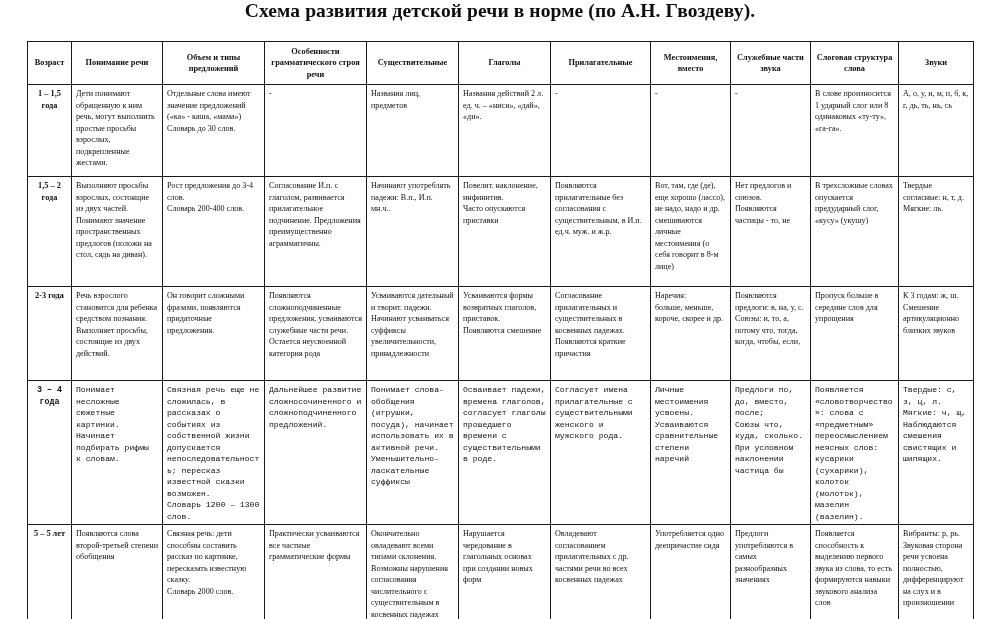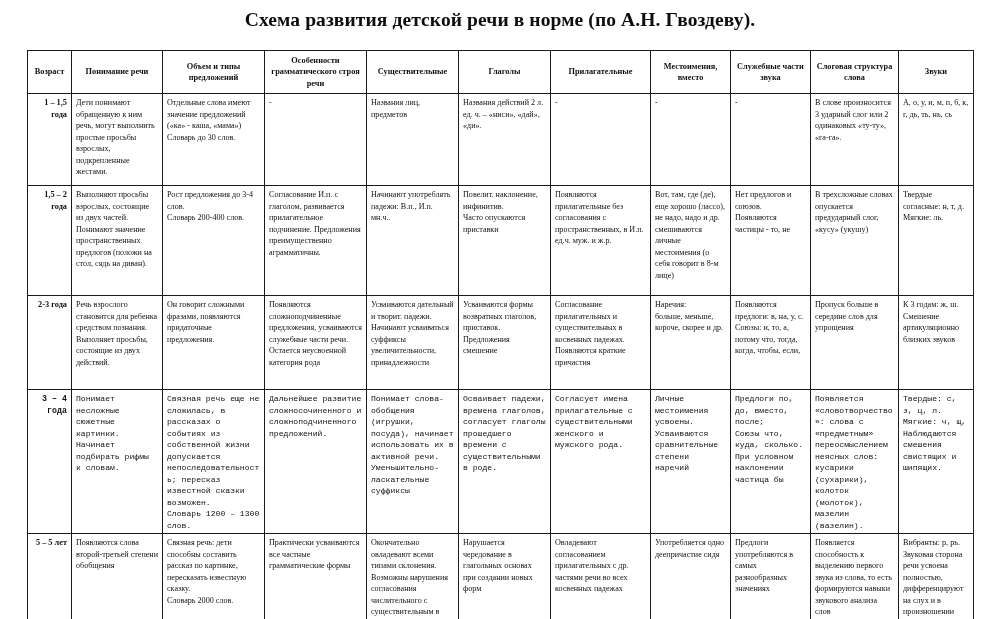--- a/index.html
+++ b/index.html
@@ -18,21 +18,20 @@
     position: relative;
     width: 1000px;
     height: 619px;
     box-sizing: border-box;
   }
   .doc-title {
     text-align: center;
     font-weight: bold;
     font-size: 19.5px;
     letter-spacing: 0.1px;
-    padding-top: 9px;
     padding-bottom: 0;
     color: #0d0d0d;
     font-family: "Liberation Serif", "DejaVu Serif", serif;
   }
   table.speech-table {
     border-collapse: collapse;
     table-layout: fixed;
     width: 946px;
     margin: 19px 0 0 27px;
     font-size: 8.1px;
@@ -53,21 +52,21 @@
     font-size: 8.3px;
     vertical-align: middle;
     padding: 4px 2px 4px 2px;
     line-height: 1.38;
   }
   table.speech-table thead tr {
     height: 40px;
   }
   td.age-cell {
     font-weight: bold;
-    text-align: right;
+    text-align: center;
     font-size: 8.3px;
   }
   .cell-text {
     display: block;
     white-space: pre-line;
   }
   
   col.c-age        { width: 44px; }
   col.c-understand { width: 91px; }
   col.c-volume     { width: 102px; }
@@ -147,21 +146,21 @@
         <td>
             <span class="cell-text">-</span>
           </td>
         <td>
             <span class="cell-text">-</span>
           </td>
         <td>
             <span class="cell-text">-</span>
           </td>
         <td>
-            <span class="cell-text">В слове произносится 3 ударный слог или 2 одинаковых «ту-ту», «га-га».</span>
+            <span class="cell-text">В слове произносится 1 ударный слог или 8 одинаковых «ту-ту», «га-га».</span>
           </td>
         <td>
             <span class="cell-text">А, о, у, и, м, п, б, к, г, дь, ть, нь, сь</span>
           </td>
       </tr>
 
       <tr class="r2">
         <td class="age-cell">
             <span class="cell-text">1,5 – 2 года</span>
           </td>
@@ -177,21 +176,21 @@
             <span class="cell-text">Согласование И.п. с глаголом, развивается прилагательное подчинение. Предложения преимущественно аграмматичны.</span>
           </td>
         <td>
             <span class="cell-text">Начинают употреблять падежи: В.п.,  И.п. мн.ч..</span>
           </td>
         <td>
             <span class="cell-text">Повелит. наклонение, инфинитив.
 Часто опускаются приставки</span>
           </td>
         <td>
-            <span class="cell-text">Появляются прилагательные без согласования с пространственных, в И.п. ед.ч. муж. и ж.р.</span>
+            <span class="cell-text">Появляются прилагательные без согласования с существительным, в И.п. ед.ч. муж. и ж.р.</span>
           </td>
         <td>
             <span class="cell-text">Вот, там, где (де),
 еще хорошо (лассо),  не надо, надо и др. смешиваются личные местоимения (о себя говорит в 8-м  лице)</span>
           </td>
         <td>
             <span class="cell-text">Нет предлогов и  союзов.
 Появляются частицы - то, не</span>
           </td>
         <td>
@@ -216,21 +215,21 @@
           </td>
         <td>
             <span class="cell-text">Появляются сложноподчиненные предложения, усваиваются служебные части речи. Остается неусвоенной категория рода</span>
           </td>
         <td>
             <span class="cell-text">Усваиваются дательный и творит. падежи.
 Начинают усваиваться суффиксы увеличительности, принадлежности</span>
           </td>
         <td>
             <span class="cell-text">Усваиваются формы возвратных глаголов, приставок.
-Предложения смешение</span>
+Появляются смешение</span>
           </td>
         <td>
             <span class="cell-text">Согласование прилагательных и существительных в косвенных падежах. Появляются краткие причастия</span>
           </td>
         <td>
             <span class="cell-text">Наречия:
 больше, меньше, короче, скорее и др.</span>
           </td>
         <td>
             <span class="cell-text">Появляются предлоги: в, на, у,  с.

